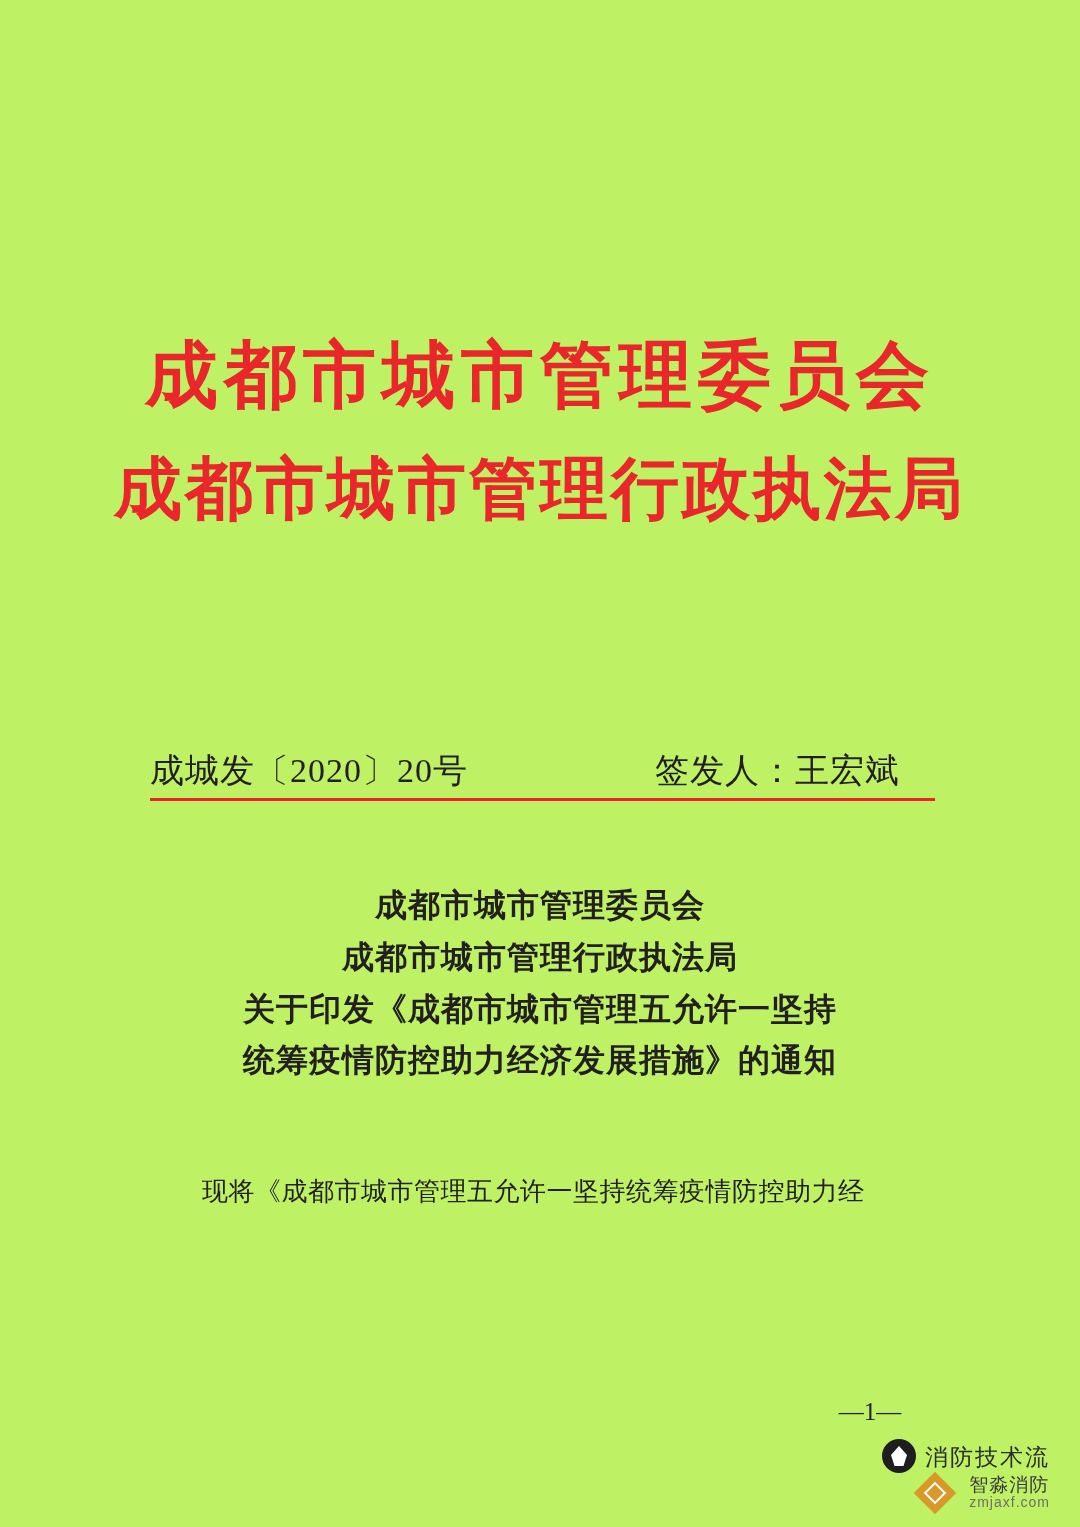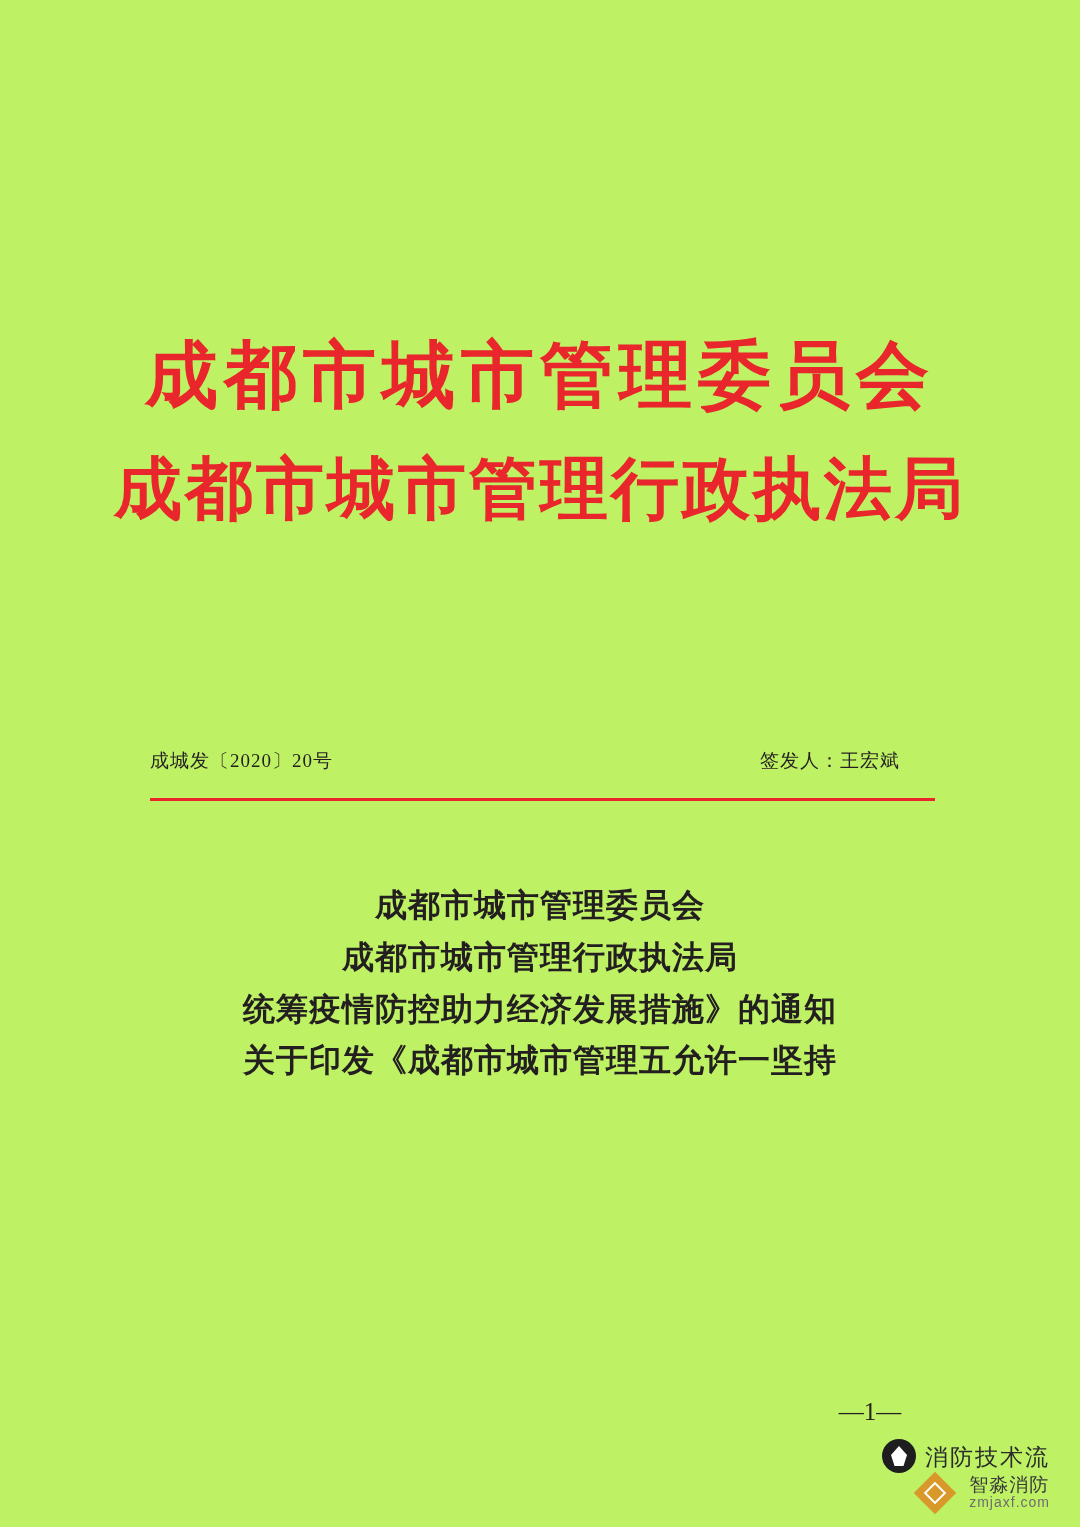--- a/index.html
+++ b/index.html
@@ -41,21 +41,21 @@
 
   
   .docnum-row {
     position: absolute;
     top: 748px;
     left: 150px;
     width: 785px;
     display: flex;
     justify-content: space-between;
     align-items: flex-end;
-    font-size: 19px;
+    font-size: 34px;
     color: #231f20;
     letter-spacing: 1px;
   }
   .docnum-row .issuer {
     margin-right: 35px;
   }
   .red-rule {
     position: absolute;
     top: 798px;
     left: 150px;
@@ -209,25 +209,26 @@
 
   <div class="docnum-row">
     <span class="docnum">成城发〔2020〕20号</span>
     <span class="issuer">签发人：王宏斌</span>
   </div>
   <div class="red-rule"></div>
 
   <div class="title-block">
     <div>成都市城市管理委员会</div>
     <div>成都市城市管理行政执法局</div>
+    <div>关于印发《成都市城市管理五允许一坚持</div>
     <div>统筹疫情防控助力经济发展措施》的通知</div>
-    <div>关于印发《成都市城市管理五允许一坚持</div>
   </div>
 
   <div class="body-block">
+    <p class="indent">现将《成都市城市管理五允许一坚持统筹疫情防控助力经</p>
   </div>
 
   <div class="page-number">—1—</div>
 
   <div class="watermark">
     <div class="wm-top">
       <span class="wm-logo"></span>
       <span class="wm-text">消防技术流</span>
     </div>
     <div class="wm-bottom">

